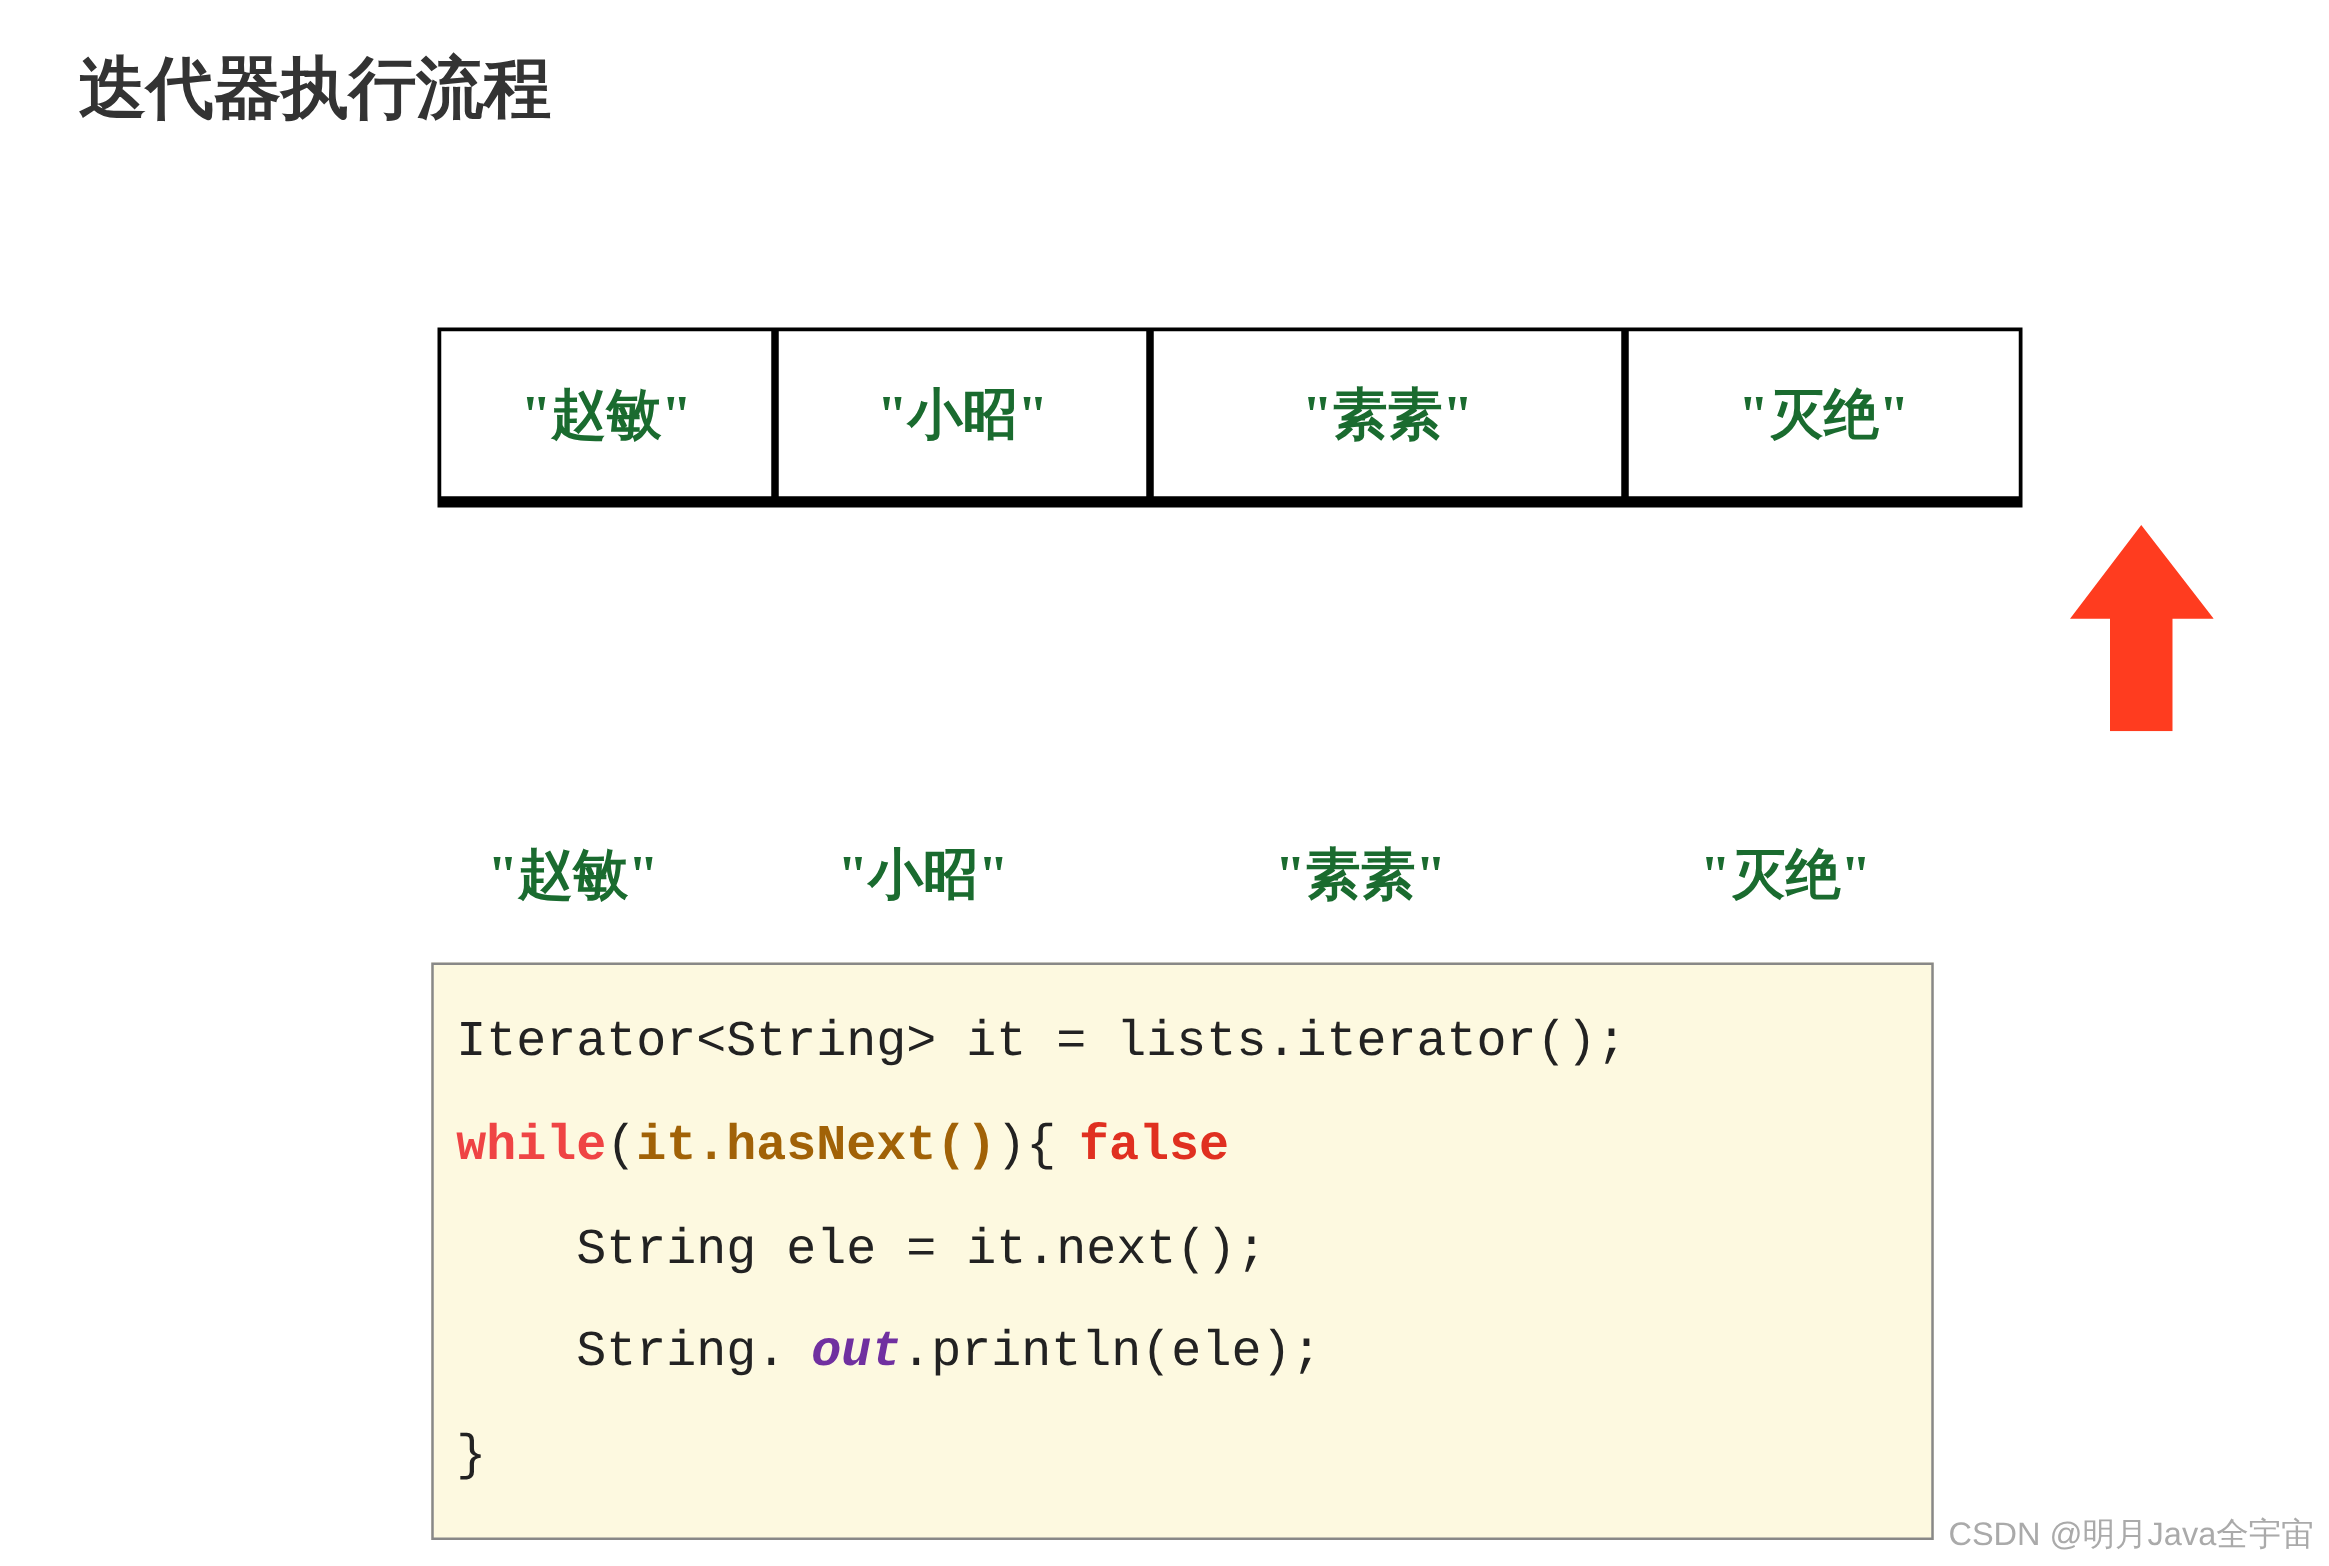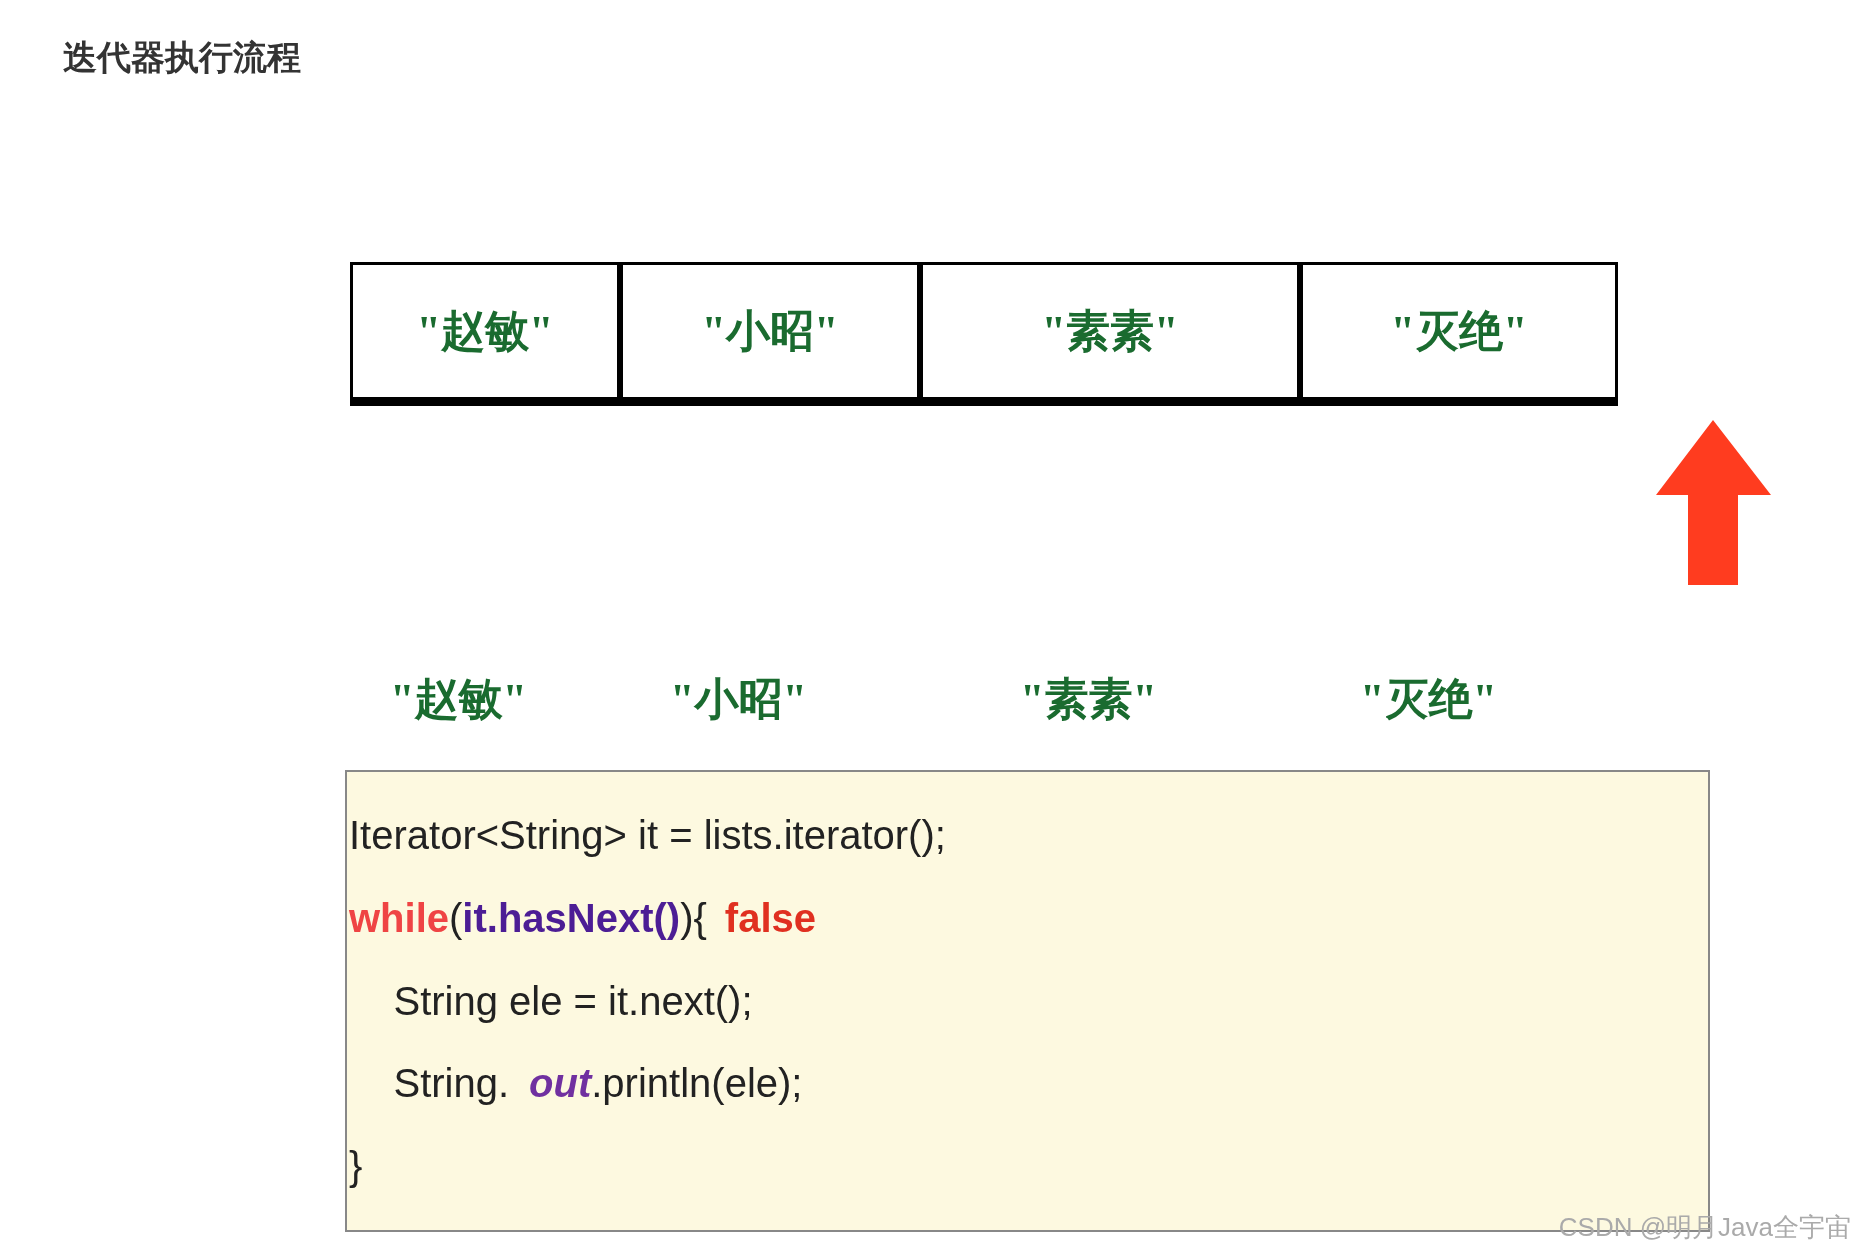--- a/index.html
+++ b/index.html
@@ -7,21 +7,21 @@
       font-family: "Microsoft YaHei", "SimHei", sans-serif;
       background: #ffffff;
       width: 1863px;
       height: 1253px;
       position: relative;
     }
     .title {
       position: absolute;
       top: 35px;
       left: 63px;
-      font-size: 34px;
+      font-size: 54px;
       font-weight: bold;
       color: #333333;
     }
     .array-row {
       position: absolute;
       top: 262px;
       left: 350px;
       display: flex;
       border-bottom: 6px solid #000;
     }
@@ -58,31 +58,31 @@
       font-family: "SimSun", serif;
     }
     .out-0 { width: 280px; }
     .out-1 { width: 350px; }
     .out-2 { width: 340px; }
     .out-3 { width: 200px; }
     .code-box {
       position: absolute;
       top: 770px;
       left: 345px;
-      width: 1365px;
+      width: 1202px;
       border: 2px solid #888;
       background: #fdf9e0;
-      padding: 22px 2px;
-      font-family: Liberation Sans, sans-serif;
+      padding: 22px 18px;
+      font-family: Liberation Mono, monospace;
       font-size: 40px;
       line-height: 2.07;
       color: #222;
     }
     .kw-blue { color: #ef4444; font-weight: bold; }
-    .call-brown { color: #4c1d95; font-weight: bold; }
+    .call-brown { color: #a16207; font-weight: bold; }
     .out-purple { color: #7030a0; font-style: italic; font-weight: bold; margin-left: 20px; }
     .false-red { color: #e03020; font-weight: bold; margin-left: 18px; margin-top: 14px; }
     .watermark {
       position: absolute;
       bottom: 8px;
       right: 12px;
       font-size: 26px;
       color: #aaa;
       font-family: sans-serif;
     }

